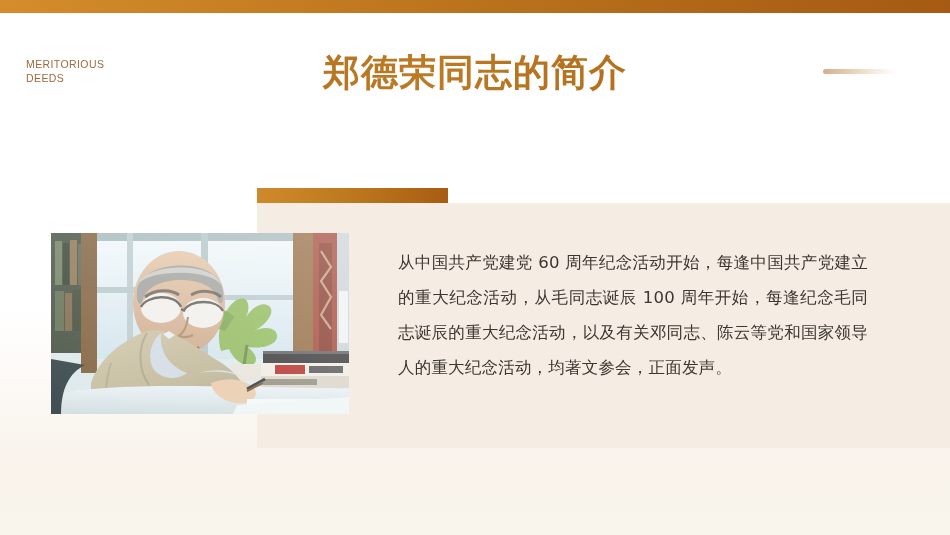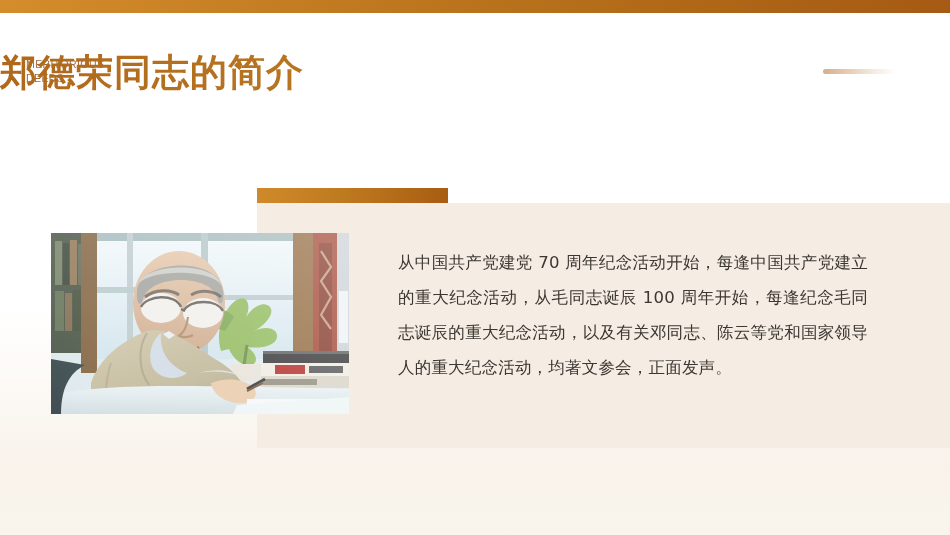--- a/index.html
+++ b/index.html
@@ -69,21 +69,21 @@
     letter-spacing: 0.4px;
     color: #9d6a3c;
     font-family: "Liberation Sans", sans-serif;
   }
 
   .title {
     position: absolute;
     left: 0;
     top: 48px;
     width: 950px;
-    text-align: left;
+    text-align: center;
     font-size: 37px;
     line-height: 50px;
     font-weight: 700;
     letter-spacing: 1px;
     color: #b5701a;
     background: linear-gradient(to right, #b0681a 0%, #bb7a24 45%, #a85e12 100%);
     -webkit-background-clip: text;
     background-clip: text;
     -webkit-text-fill-color: transparent;
     font-family: "DejaVu Sans", "Liberation Sans", sans-serif;
@@ -261,15 +261,15 @@
       <path d="M148 140 C168 134 186 138 196 148 C188 140 168 136 148 140 Z" fill="#dcdfe0"></path>
       <rect x="196" y="166" width="102" height="15" fill="#f4f8f9"></rect>
       <path d="M186 172 L298 164 L298 181 L182 181 Z" fill="#eef4f6"></path>
       <path d="M34 132 C18 140 10 156 10 181 L0 181 L0 126 Z" fill="#2b3b40"></path>
 
       <rect x="0" y="0" width="298" height="181" fill="url(#glow)" opacity="0.5"></rect>
       <rect x="0" y="0" width="298" height="181" fill="#ffffff" opacity="0.1"></rect>
     </svg>
   </div>
 
-  <div class="body-text">从中国共产党建党 70 周年纪念活动开始，每逢中国共产党建立的重大纪念活动，从毛同志诞辰 100 周年开始，每逢纪念毛同志诞辰的重大纪念活动，以及有关邓同志、陈云等党和国家领导人的重大纪念活动，均著文参会，正面发声。</div>
+  <div class="body-text">从中国共产党建党 60 周年纪念活动开始，每逢中国共产党建立的重大纪念活动，从毛同志诞辰 100 周年开始，每逢纪念毛同志诞辰的重大纪念活动，以及有关邓同志、陈云等党和国家领导人的重大纪念活动，均著文参会，正面发声。</div>
 
 </div>
 
 </body></html>

